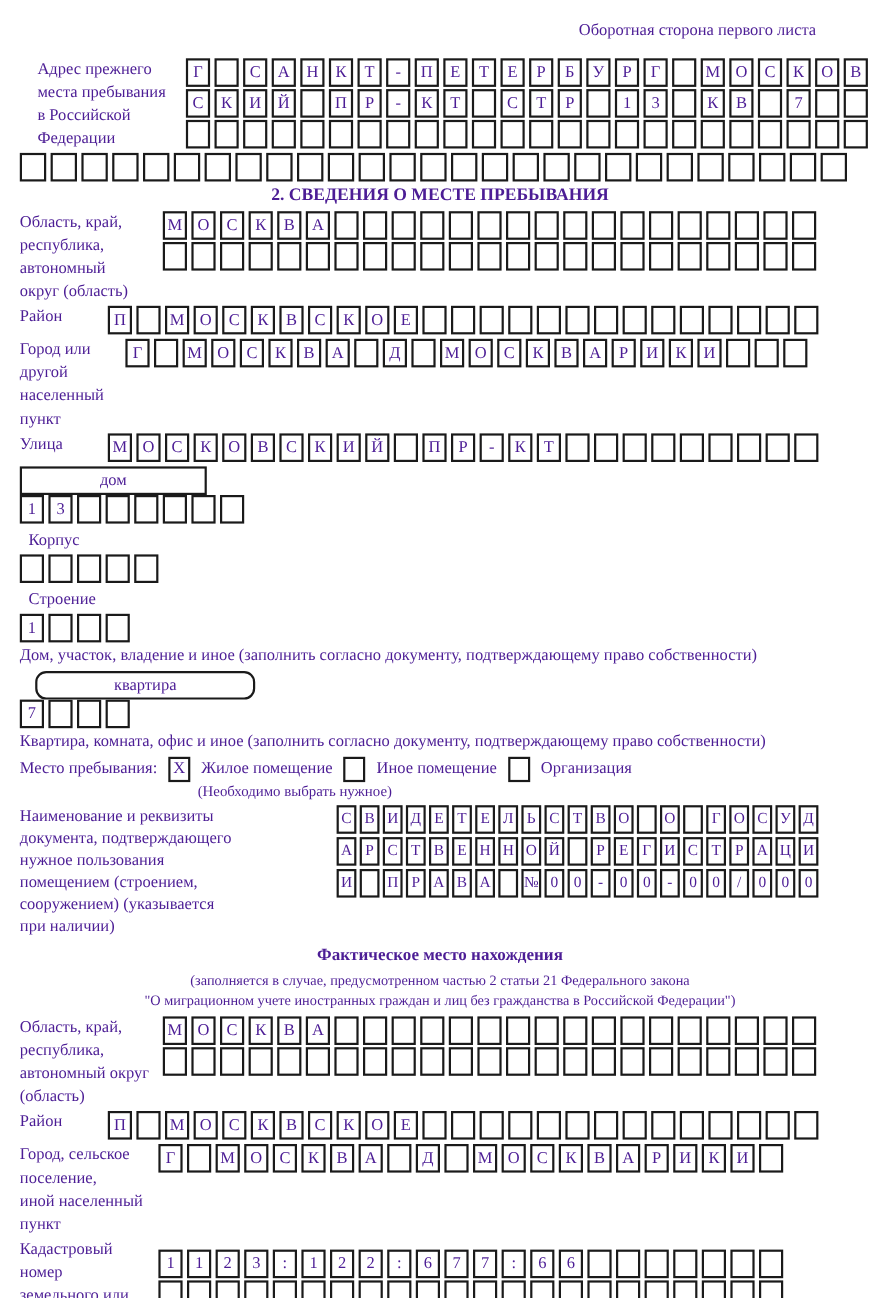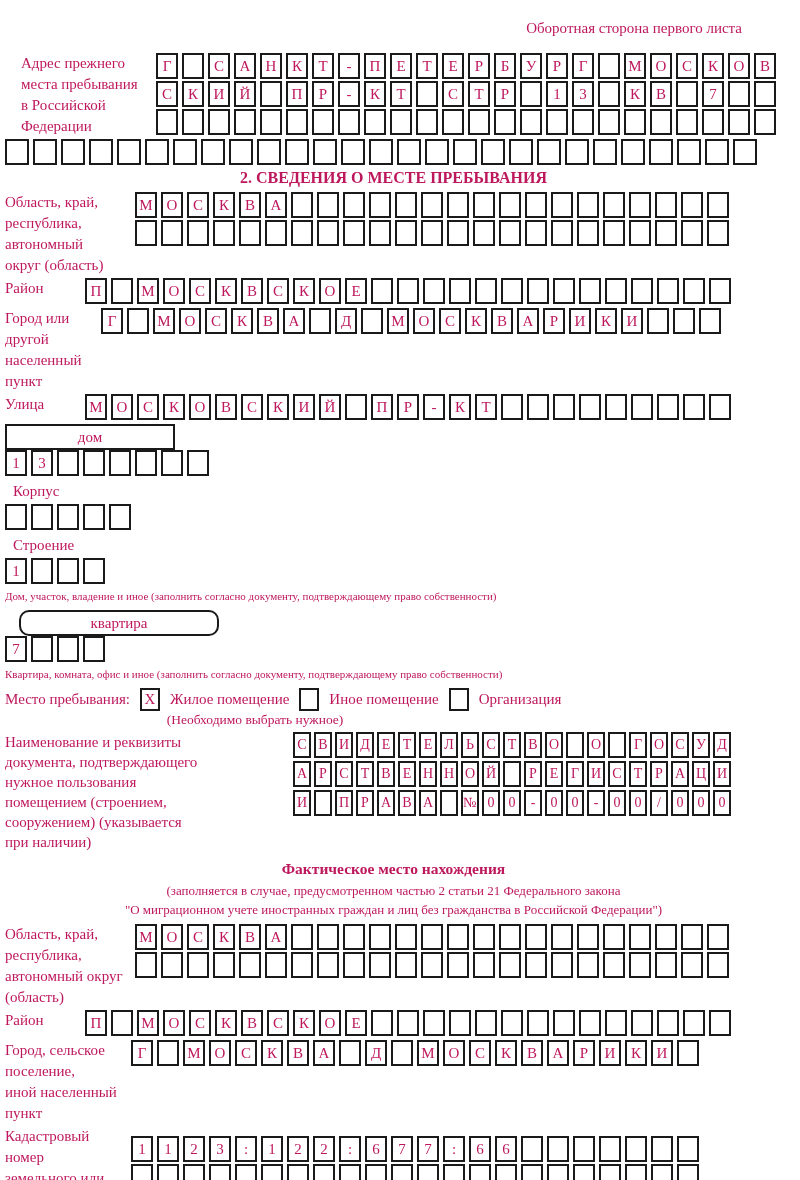--- a/index.html
+++ b/index.html
@@ -1,37 +1,37 @@
 <!DOCTYPE html>
 <html><head>
 <meta charset="utf-8">
 <style>
   html,body{margin:0;padding:0;background:#fff;}
   .page{
     width:800px;height:1180px;box-sizing:border-box;
-    padding:20px 18px 0 5px;position:relative;overflow:hidden;
-    background:#fff;color:#be185d;
+    padding:20px 18px 0 18px;position:relative;overflow:hidden;
+    background:#fff;color:#4c1d95;
     font-family:"Liberation Serif","DejaVu Serif",serif;
   }
   .header-note{text-align:right;font-size:15px;padding-right:40px;margin-bottom:16px;}
   .field{display:flex;margin-bottom:2px;}
   .flabel{font-size:15px;line-height:21px;flex-shrink:0;}
   .flabel.indent div{padding-left:16px;}
   .w150{width:151px;} .w130{width:130px;} .w80{width:80px;} .w96{width:96px;} .w288{width:288px;} .w126{width:126px;}
   .rows{display:flex;flex-direction:column;}
   .boxrow{display:flex;margin-bottom:2px;}
   .cbox{
     width:22px;height:26px;border:2px solid #1a1a1a;margin-right:4px;
     display:flex;align-items:center;justify-content:center;
     font-size:15px;box-sizing:border-box;flex-shrink:0;background:#fff;
   }
   .sm-boxes .cbox{width:18px;margin-right:3px;font-size:14px;}
   .lg-boxes .cbox{width:24px;}
   .caption{font-size:13px;line-height:17px;text-align:center;margin:2px 0 6px;}
-  .caption-left{font-size:11px;line-height:17px;margin:1px 0 5px;}
+  .caption-left{font-size:15px;line-height:17px;margin:1px 0 5px;}
   .sec-title{font-size:16px;font-weight:bold;text-align:center;margin:4px 0 5px;}
   .houserow{display:flex;margin:2px 0 2px;flex-direction:column;}
   .labelbox{border:2px solid #1a1a1a;height:26px;box-sizing:border-box;display:flex;align-items:center;justify-content:center;font-size:15px;flex-shrink:0;background:#fff;}
   .lb-dom{width:170px;margin-right:10px;}
   .lb-kv{width:200px;margin:0 8px 0 14px;border-radius:10px;}
   .inline-lbl{font-size:15px;line-height:26px;margin:0 8px;white-space:nowrap;}
   .placerow{display:flex;align-items:center;font-size:15px;margin-top:4px;}
   .checkbox{width:20px;height:23px;border:2px solid #1a1a1a;box-sizing:border-box;display:flex;align-items:center;justify-content:center;font-size:15px;margin:0 10px;flex-shrink:0;background:#fff;}
   .place-caption{font-size:13.5px;width:220px;margin-left:140px;text-align:center;margin-top:1px;margin-bottom:4px;}
   .doc-field .flabel{line-height:20px;}

